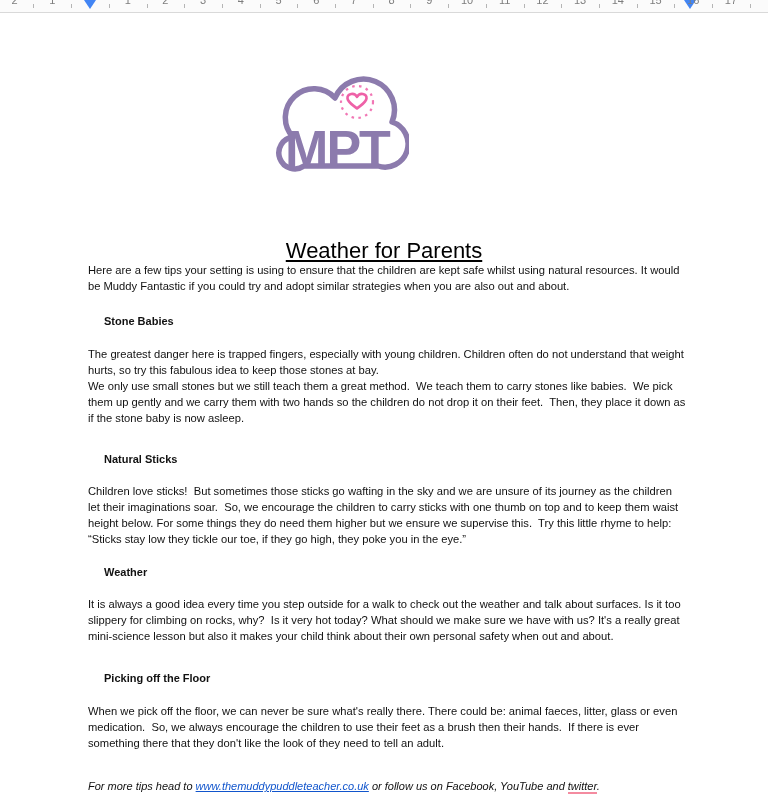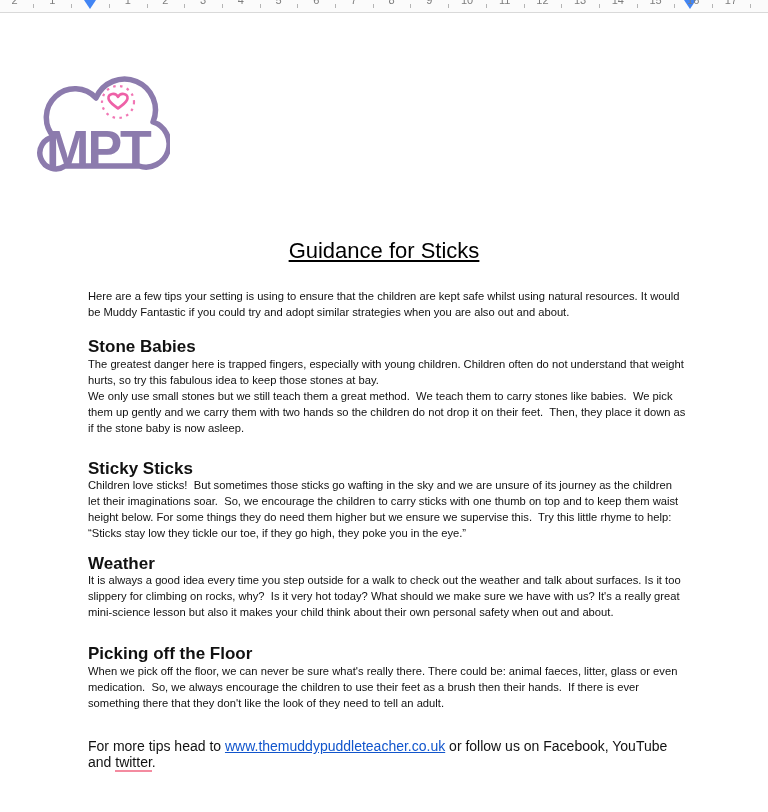--- a/index.html
+++ b/index.html
@@ -19,42 +19,42 @@
   }
   .ruler .tick{
     position:absolute;top:4px;width:1px;height:4px;background:#b5b5b5;
   }
   .ruler .marker{
     position:absolute;top:0;width:0;height:0;transform:translateX(-50%);
     border-left:6px solid transparent;border-right:6px solid transparent;
     border-top:9px solid #4285f4;
   }
   
-  .logo-wrap{position:absolute;top:64px;left:0;width:680px;padding-left:32px;}
+  .logo-wrap{position:absolute;top:64px;left:0;width:680px;text-align:center;}
   
   .doc-title{
     position:absolute;top:198px;left:0;width:768px;text-align:center;
     font-size:22px;line-height:35px;color:#000;
   }
   .doc-title span{text-decoration:underline;}
   
   .doc-body{
-    position:absolute;top:288px;left:88px;width:598px;
+    position:absolute;top:262px;left:88px;width:598px;
     font-size:11.2px;line-height:16.2px;color:#111;
   }
   .para{white-space:pre-wrap;margin:0;}
   .intro{margin-bottom:19px;}
   .section h3{
-    font-size:17px;line-height:16.2px;margin:0;font-weight:bold;color:#111;
+    font-size:11px;line-height:16.2px;margin:16px;font-weight:bold;color:#111;
   }
   .sec-stone{margin-bottom:24px;}
   .sec-sticky{margin-bottom:14px;}
   .sec-picking{margin-bottom:27px;}
   .sec-weather{margin-bottom:26px;}
-  .doc-footer{font-size:14px;line-height:16.2px;white-space:pre-wrap;}
+  .doc-footer{font-size:11px;line-height:16.2px;white-space:pre-wrap;font-style:italic;}
   .doc-footer a{color:#1155cc;text-decoration:underline;}
   .misspelled{border-bottom:2px solid #f48ba0;padding-bottom:0px;}
 </style>
 </head>
 <body>
 
 <div class="ruler" id="ruler">
   <div class="marker" id="marker-left" style="left: 90px; border-top-color: rgb(66, 133, 244);"></div>
   <div class="marker" id="marker-right" style="left: 690px; border-top-color: rgb(66, 133, 244);"></div>
 <span class="num" style="left: 52.3px;">1</span>
@@ -109,34 +109,34 @@
     <g>
       <circle id="heart-rays" cx="86" cy="38" r="16" fill="none" stroke="#f177b5" stroke-width="2.2" stroke-dasharray="2.5 4.5"></circle>
       <path id="heart-shape" d="M86 33 c-2.5 -5 -10 -3.5 -9.5 1.5 c0.4 4 5.5 6.5 9.5 10 c4 -3.5 9.1 -6 9.5 -10 c0.5 -5 -7 -6.5 -9.5 -1.5 z" fill="none" stroke="#ee61a7" stroke-width="2.6" stroke-linejoin="round"></path>
     </g>
     <text id="logo-letters" x="66" y="103" text-anchor="middle" font-family="Liberation Sans, sans-serif" font-weight="bold" font-size="52" letter-spacing="-2" fill="#8c7bad">MPT</text>
   </svg>
 </div>
 
 <h1 class="doc-title" style="font-weight:normal;margin:0;">
   <br>
-  <span>Guidance for Sticks</span>
+  <span>Weather for Parents</span>
 </h1>
 
 <div class="doc-body">
   <p class="para intro">Here are a few tips your setting is using to ensure that the children are kept safe whilst using natural resources. It would be Muddy Fantastic if you could try and adopt similar strategies when you are also out and about.</p>
 
   <div class="section sec-stone">
     <h3>Stone Babies</h3>
     <p class="para">The greatest danger here is trapped fingers, especially with young children. Children often do not understand that weight hurts, so try this fabulous idea to keep those stones at bay.
 We only use small stones but we still teach them a great method.  We teach them to carry stones like babies.  We pick them up gently and we carry them with two hands so the children do not drop it on their feet.  Then, they place it down as if the stone baby is now asleep.</p>
   </div>
 
   <div class="section sec-sticky">
-    <h3>Sticky Sticks</h3>
+    <h3>Natural Sticks</h3>
     <p class="para">Children love sticks!  But sometimes those sticks go wafting in the sky and we are unsure of its journey as the children let their imaginations soar.  So, we encourage the children to carry sticks with one thumb on top and to keep them waist height below. For some things they do need them higher but we ensure we supervise this.  Try this little rhyme to help:
 “Sticks stay low they tickle our toe, if they go high, they poke you in the eye.”</p>
   </div>
 
   <div class="section sec-weather">
     <h3>Weather</h3>
     <p class="para">It is always a good idea every time you step outside for a walk to check out the weather and talk about surfaces. Is it too slippery for climbing on rocks, why?  Is it very hot today? What should we make sure we have with us? It's a really great mini-science lesson but also it makes your child think about their own personal safety when out and about.</p>
   </div>
 
   <div class="section sec-picking">

